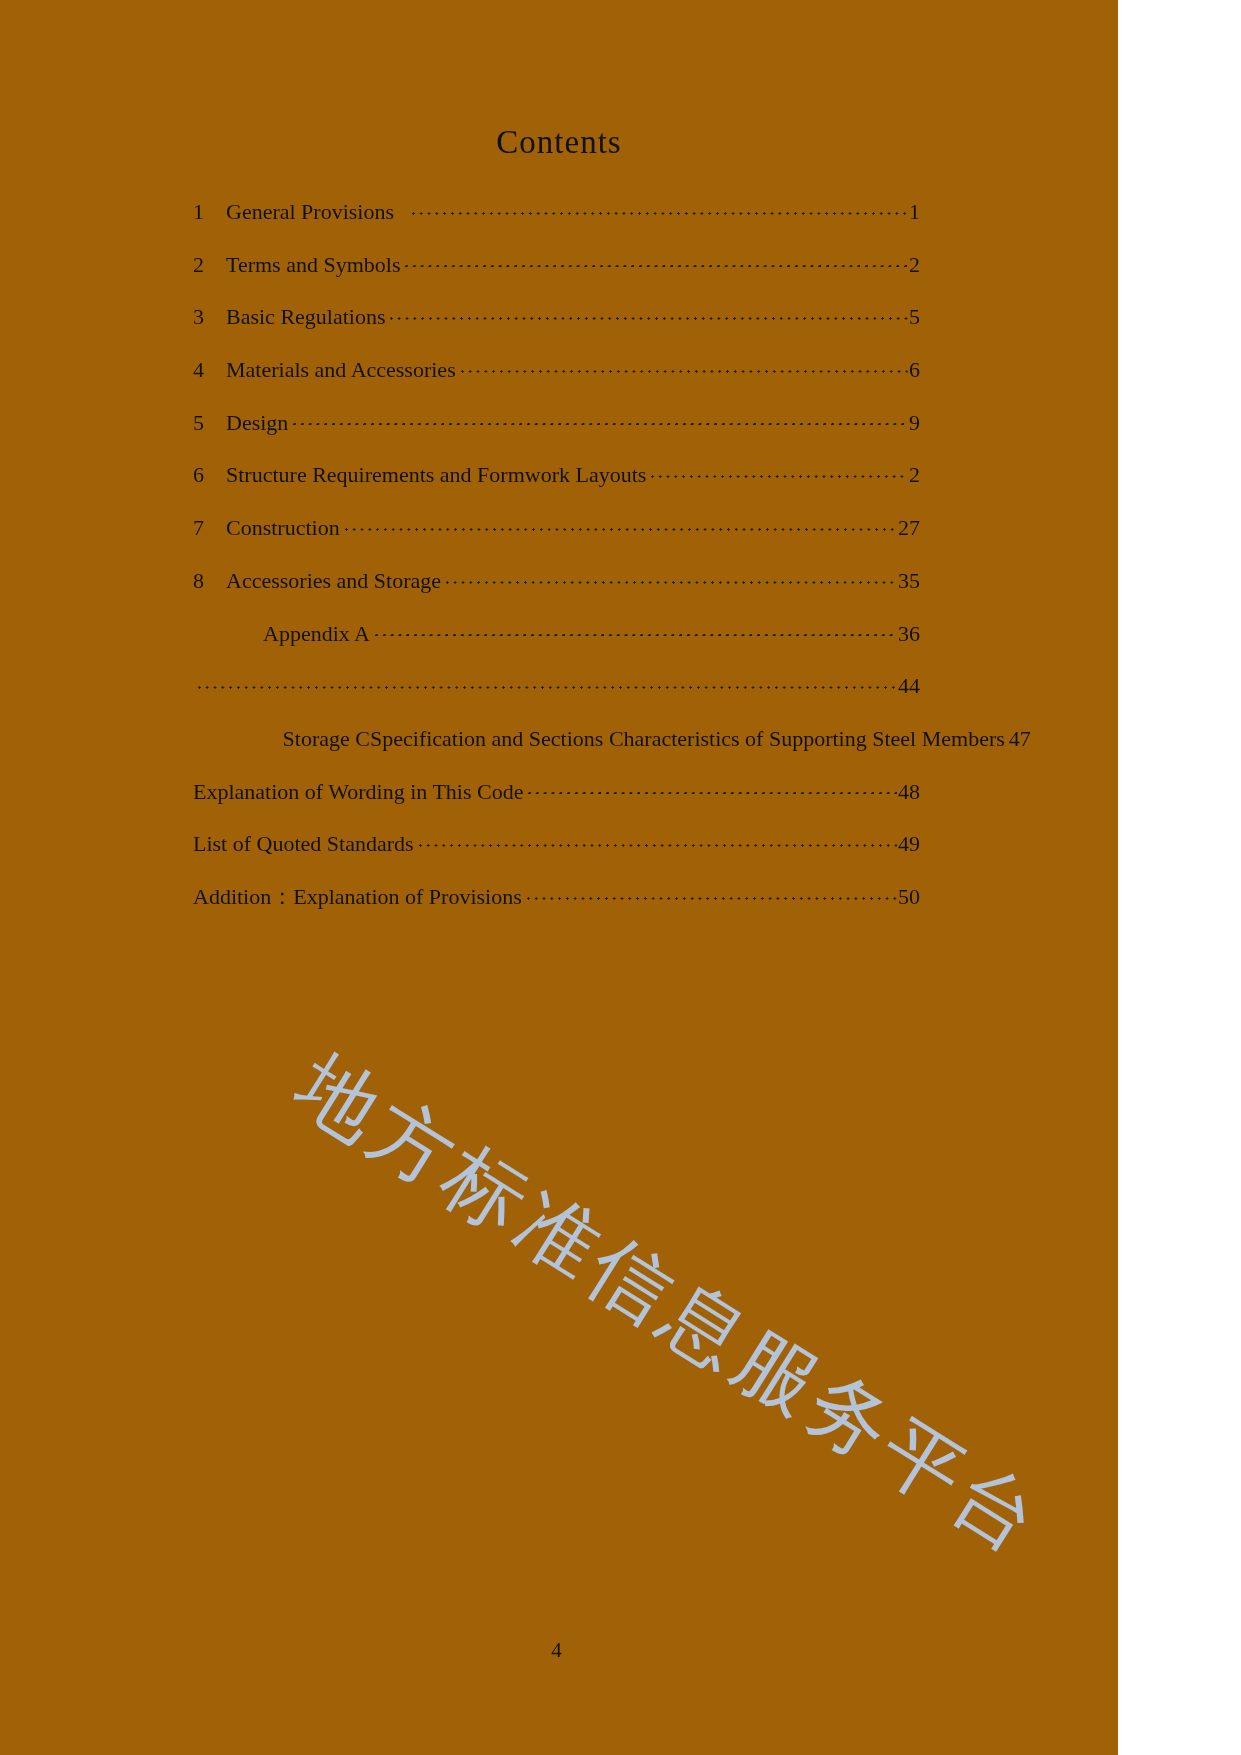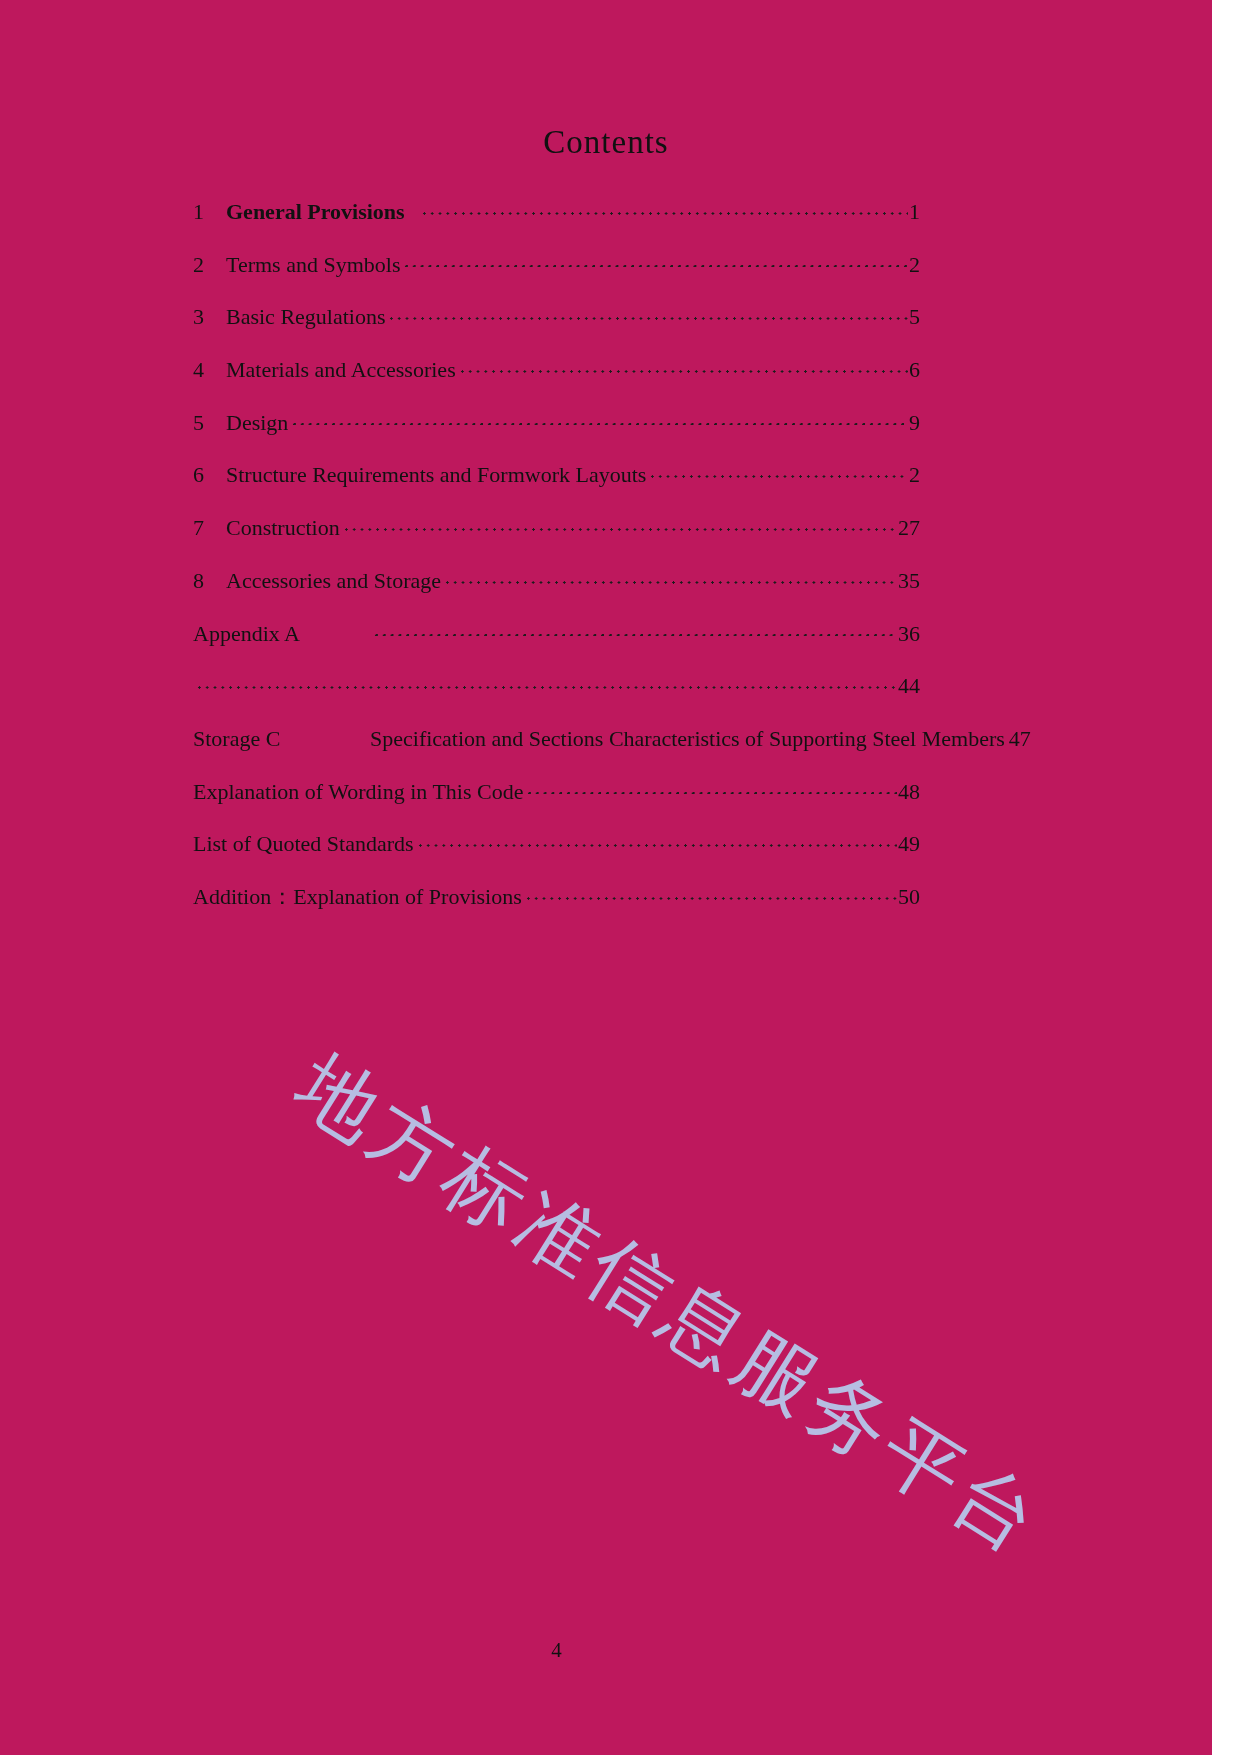--- a/index.html
+++ b/index.html
@@ -1,20 +1,20 @@
 <!DOCTYPE html>
 <html><head>
 <meta charset="utf-8">
 <style>
   html, body { margin: 0; padding: 0; background: #ffffff; }
   .page {
     position: relative;
-    width: 1212px;
+    width: 1118px;
     height: 1755px;
-    background: #be185d;
+    background: #a16207;
     overflow: hidden;
     font-family: "Liberation Serif", serif;
     color: #111111;
   }
   .doc-title {
     position: absolute;
     top: 124px;
     left: 0;
     width: 100%;
     text-align: center;
@@ -33,23 +33,23 @@
   .toc-row {
     display: flex;
     align-items: baseline;
     height: 52.7px;
     line-height: 52.7px;
     font-size: 22px;
     white-space: nowrap;
   }
   .toc-row .label { flex: 0 0 auto; }
   .t-num .label { width: 33px; }
-  .t-app .label { width: 177px; }
+  .t-app .label { width: 177px; text-align: right; }
   .toc-row .title { flex: 0 0 auto; }
-  .gap-lg .title { margin-right: 13px; font-weight: bold; }
+  .gap-lg .title { margin-right: 13px; }
   .dots {
     flex: 1 1 auto;
     align-self: stretch;
     margin-left: 3px;
     background-image: radial-gradient(circle 1.2px at 3.5px 52%, #1c1c1c 98%, transparent 100%);
     background-size: 7.8px 100%;
     background-repeat: repeat-x;
   }
   .page-num { flex: 0 0 auto; padding-left: 1px; }
   .watermark {

